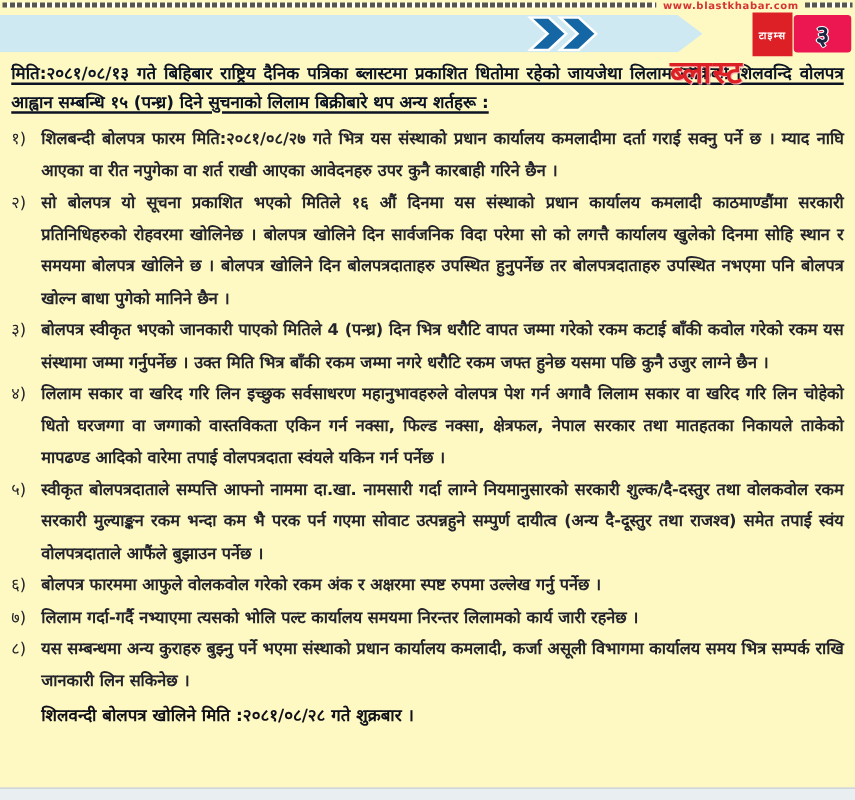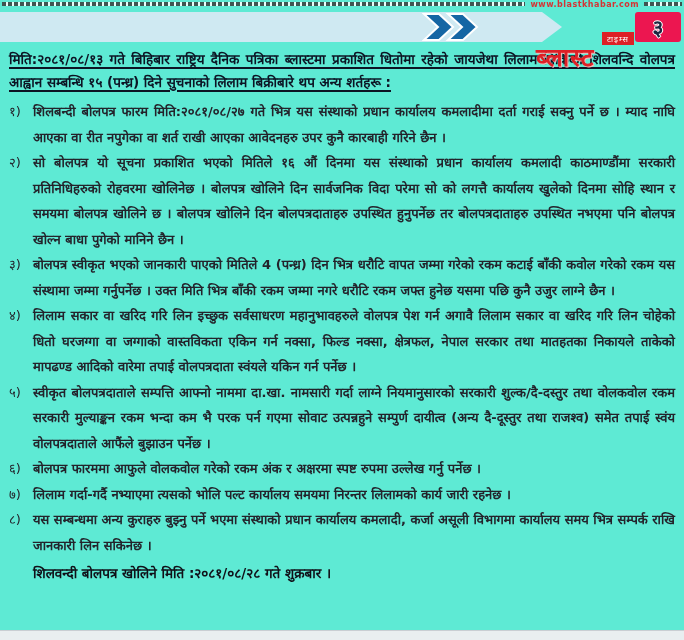--- a/index.html
+++ b/index.html
@@ -3,21 +3,21 @@
 <meta charset="utf-8">
 <style>
   * { margin: 0; padding: 0; box-sizing: border-box; }
   html, body { background: #ffffff; }
   body { font-family: "DejaVu Sans", sans-serif; }
   .page {
     position: relative;
     width: 684px;
     height: 640px;
     margin: 0 auto;
-    background: #5eead4;
+    background: #fef9c3;
     overflow: hidden;
   }
 
   
   .top-rule {
     display: flex;
     align-items: center;
     height: 8px;
     padding: 0 2px;
   }
@@ -60,22 +60,22 @@
     text-shadow: 1px 1px 0 #f6b9b9;
     white-space: nowrap;
     margin-top: 37px;
   }
   .logo-sub {
     position: absolute;
     right: -2px; bottom: -1px;
     background: #dd2026;
     color: #ffffff;
     font-size: 8px;
-    font-weight: normal;
-    padding: 1px 5px;
+    font-weight: bold;
+    padding: 12px 5px;
     letter-spacing: 1px;
   }
   .page-box {
     position: absolute;
     right: 3px; top: 4px;
     width: 46px; height: 30px;
     background: #ec1650;
     border-radius: 3px;
     display: flex;
     align-items: center;

